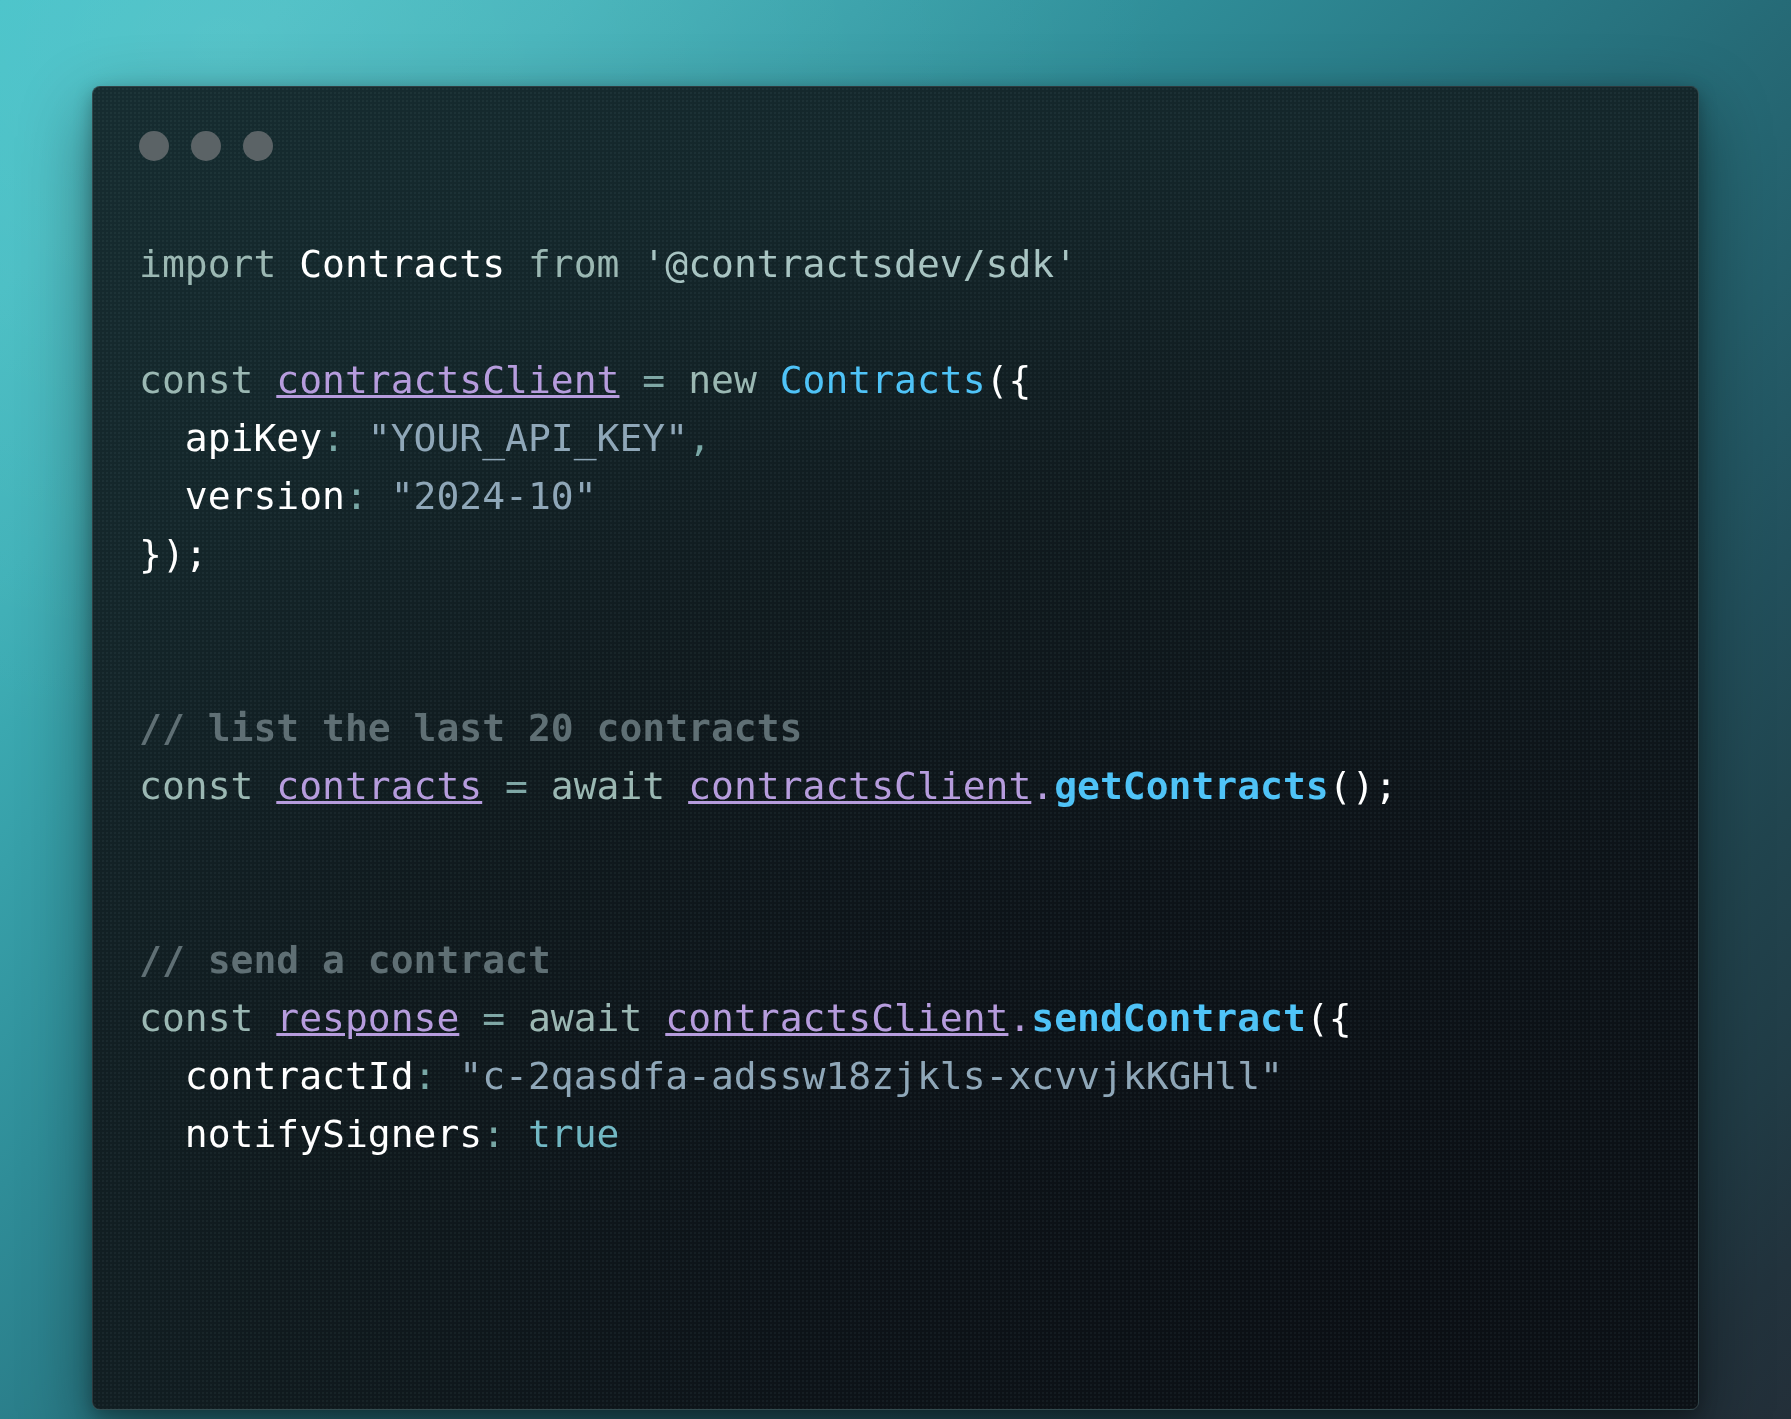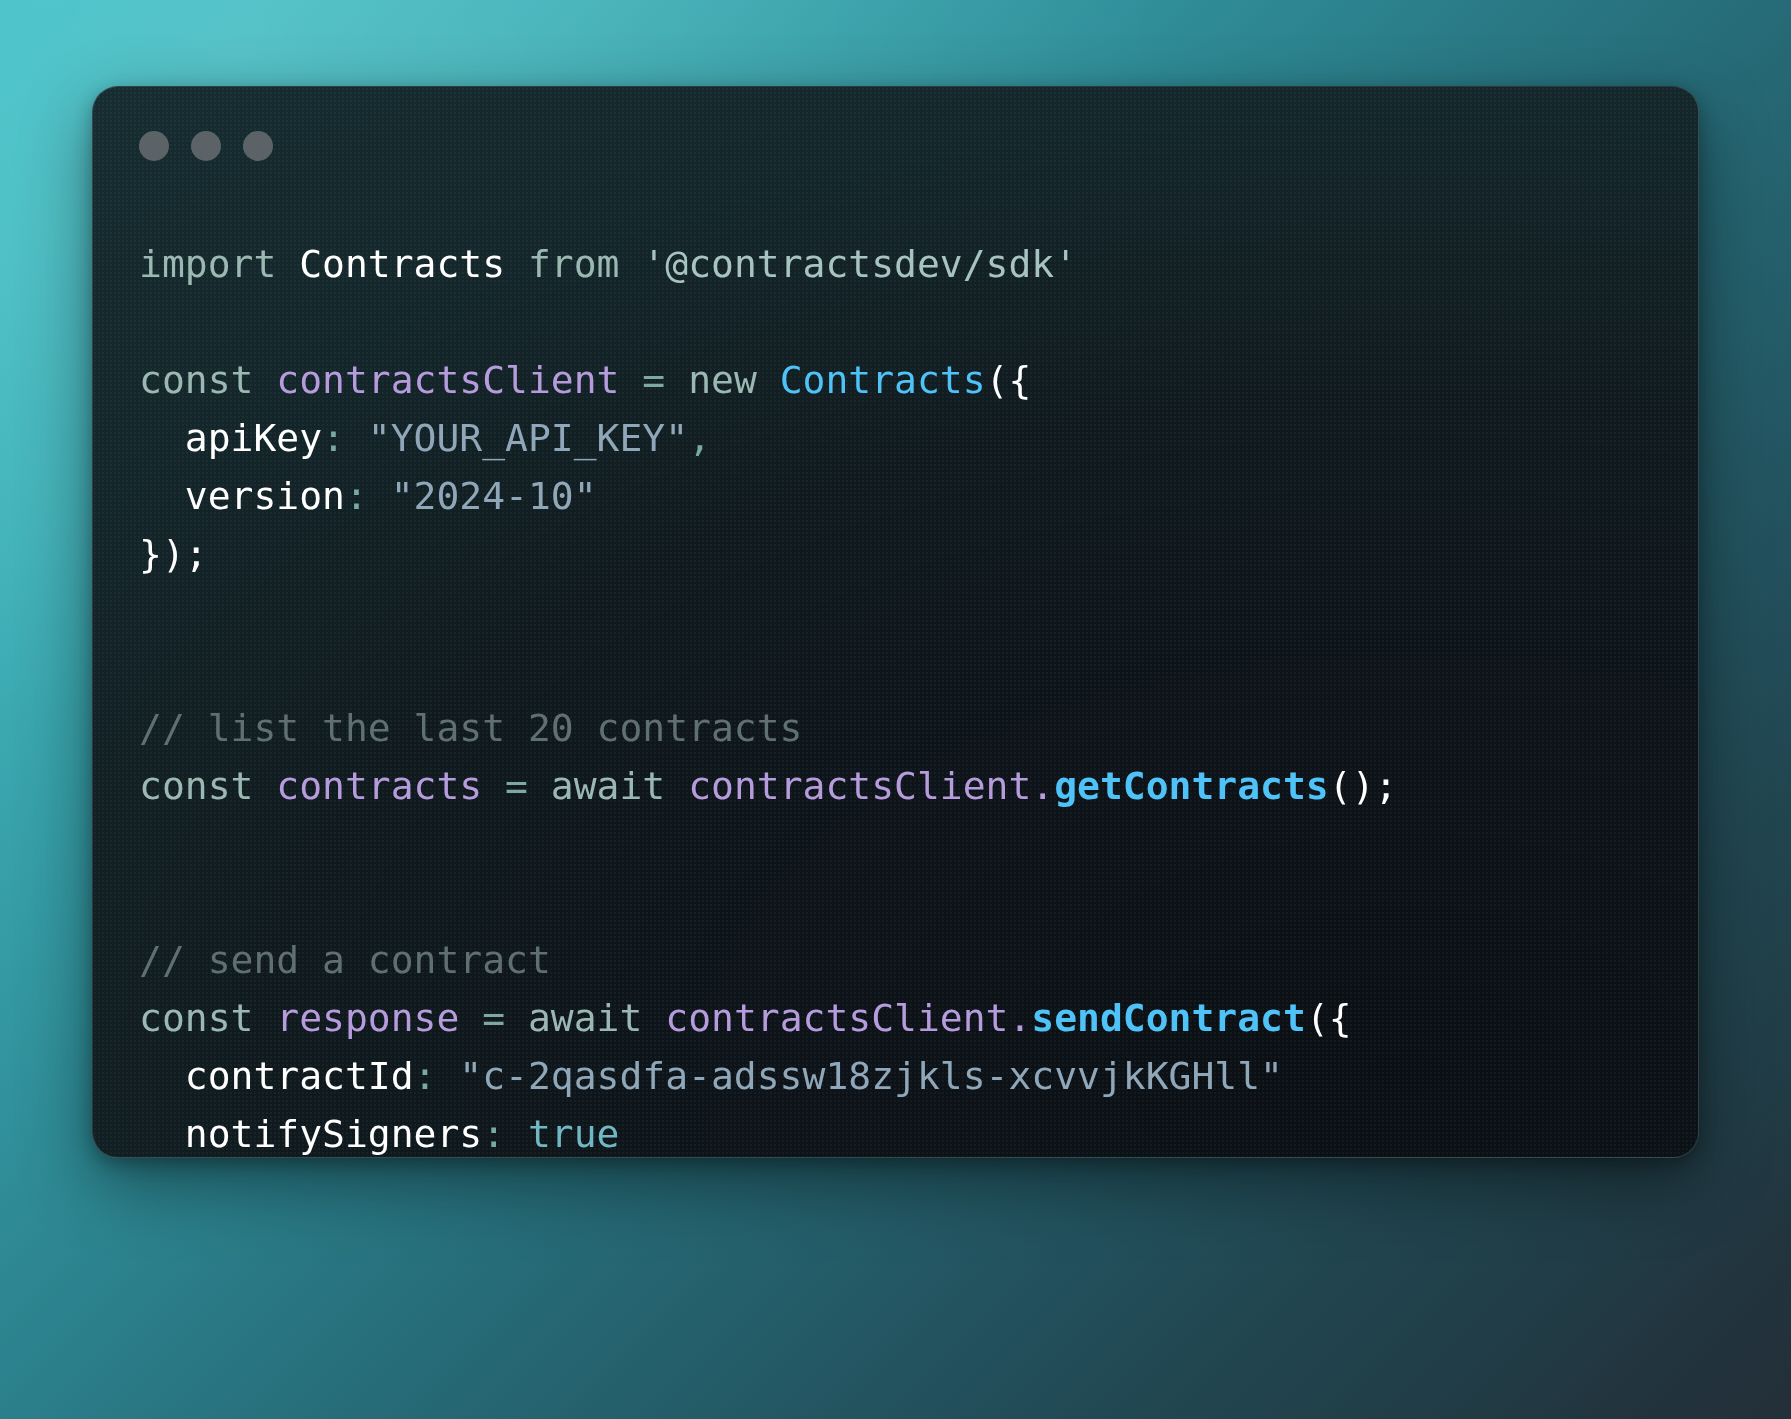--- a/index.html
+++ b/index.html
@@ -51,22 +51,22 @@
                 rgba(255,255,255,0) 72%);
     pointer-events: none;
   }
 
   
   #code-window {
     position: absolute;
     left: 92px;
     top: 86px;
     width: 1607px;
-    height: 1072px;
-    border-radius: 26px;
+    height: 1324px;
+    border-radius: 8px;
     background:
       radial-gradient(130% 115% at 82% 92%,
         #0b0f14 0%,
         #0d1318 30%,
         #101a1e 55%,
         #14262a 78%,
         #162c30 100%);
     border: 1px solid rgba(160, 200, 205, 0.22);
     box-shadow:
       0 26px 70px rgba(0, 0, 0, 0.42),
@@ -114,25 +114,25 @@
     font-weight: 500;
   }
 
   .line { height: 58px; }
   .line.blank { height: 58px; }
 
   
   .tok-keyword   { color: #9bb8b3; }
   .tok-class     { color: #ffffff; }
   .tok-type      { color: #4fc3f7; }
-  .tok-variable  { color: #b69cdd; }
+  .tok-variable  { color: #b69cdd; text-decoration: underline; }
   .tok-property  { color: #ffffff; }
   .tok-string    { color: #8fa7b8; }
   .tok-import-str{ color: #a8c4c2; }
-  .tok-comment   { color: #5f6f74; }
+  .tok-comment   { color: #5f6f74; font-weight: bold; }
   .tok-operator  { color: #7fa7a5; }
   .tok-punct     { color: #ffffff; }
   .tok-method    { color: #4fc3f7; font-weight: bold; }
   .tok-dot       { color: #b69cdd; }
   .tok-bool      { color: #72b8c4; }
   .tok-colon     { color: #79a8a6; }
 </style>
 </head>
 <body>
 

